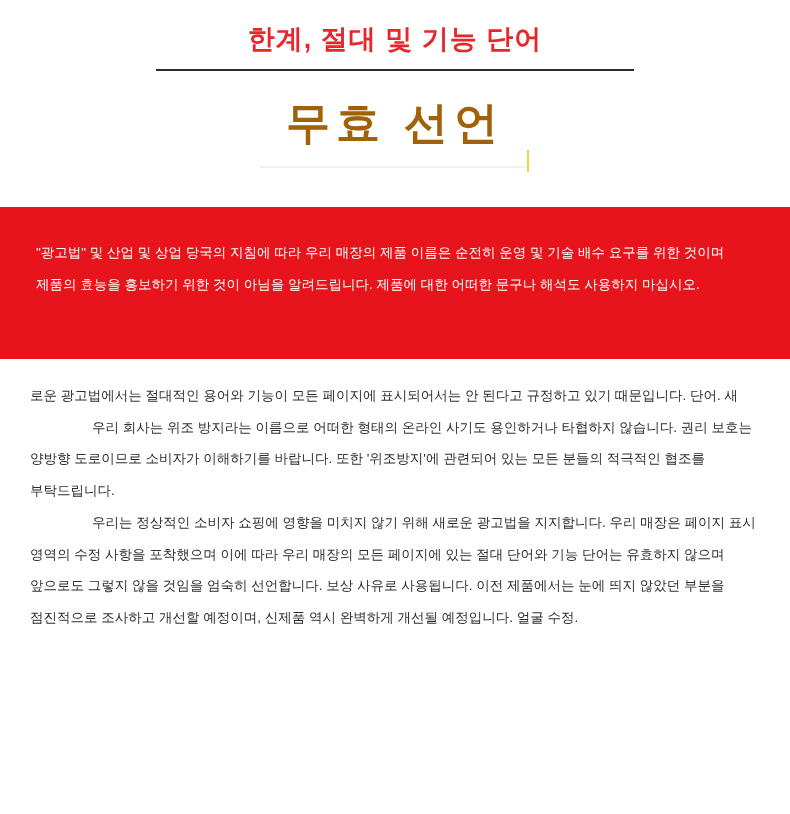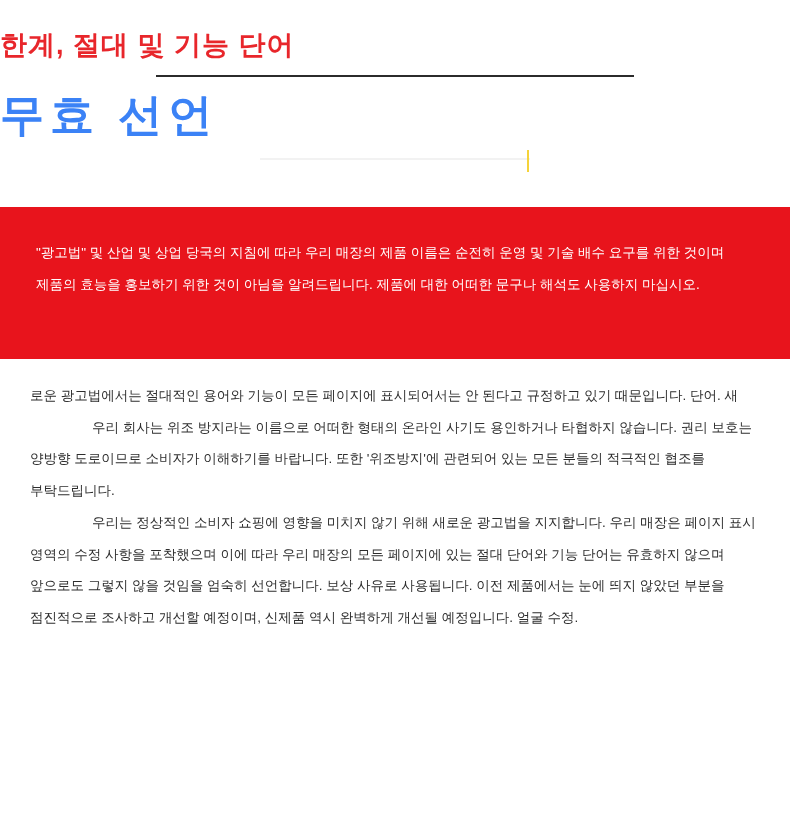--- a/index.html
+++ b/index.html
@@ -16,40 +16,41 @@
   }
   .page {
     position: relative;
     width: 790px;
     height: 814px;
     background: #ffffff;
   }
 
   
   .header {
-    padding-top: 28px;
+    padding-top: 22px;
+    text-align: center;
   }
   .title-main {
     font-size: 27px;
     font-weight: bold;
     color: #e8262b;
     letter-spacing: 1px;
     line-height: 1.3;
   }
   .title-rule {
     width: 478px;
     height: 2px;
     background: #2b2b2b;
     margin: 12px auto 0 auto;
   }
   .title-sub {
-    margin-top: 12px;
+    margin-top: 26px;
     font-size: 44px;
     font-weight: bold;
-    color: #3b82f6;
+    color: #a16207;
     letter-spacing: 6px;
     line-height: 1.2;
   }
   .title-underline {
     width: 270px;
     height: 2px;
     background: #f2f2f2;
     margin: 16px auto 0 auto;
   }
   .accent-tick {

